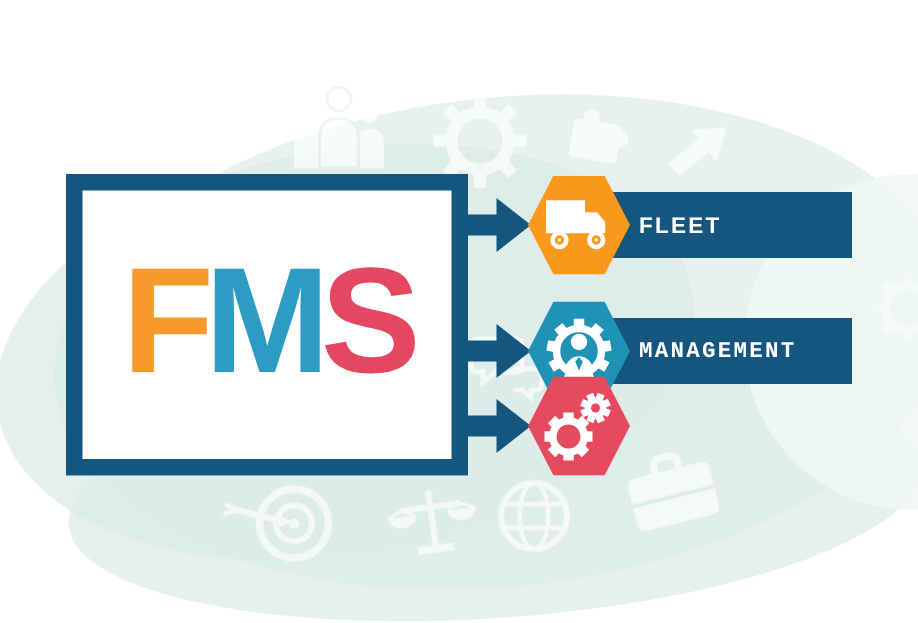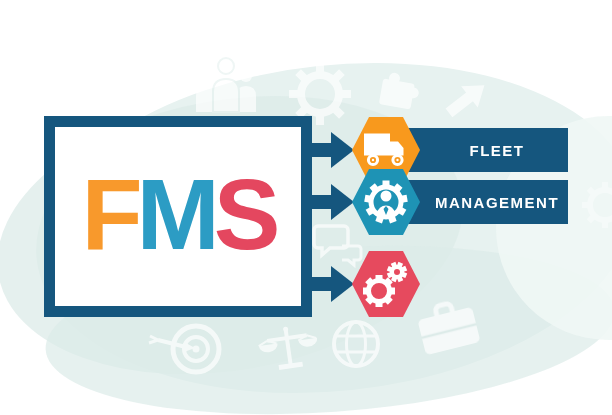--- a/index.html
+++ b/index.html
@@ -13,29 +13,29 @@
     position:absolute;left:44px;top:116px;width:268px;height:201px;
     background:#ffffff;border:11px solid #15567E;box-sizing:border-box;
     display:flex;align-items:center;justify-content:center;z-index:2;
   }
   .fms-text{display:flex;font-size:100px;font-weight:bold;letter-spacing:-6px;line-height:1;padding-bottom:6px;}
   .letter-f{color:#F8992C;}
   .letter-m{color:#2C9CC4;}
   .letter-s{color:#E4475F;}
   
   .row{position:absolute;left:0;width:612px;height:67px;z-index:3;}
-  .row-1{top:117px;} .row-2{top:169px;} .row-3{top:251px;}
+  .row-1{top:117px;} .row-2{top:201px;font-family:Liberation Mono, monospace;} .row-3{top:251px;}
   .arrow-stem{position:absolute;left:306px;top:26px;width:26px;height:14px;background:#15567E;}
   .arrow-head{
     position:absolute;left:331px;top:15px;width:0;height:0;
     border-left:23px solid #15567E;border-top:18px solid transparent;border-bottom:18px solid transparent;
   }
   .banner{
     position:absolute;left:398px;top:11px;width:170px;height:44px;background:#15567E;
-    display:flex;align-items:center;justify-content:center;box-sizing:border-box;padding-left:28px;
+    display:flex;align-items:center;justify-content:flex-start;box-sizing:border-box;padding-left:28px;
   }
   .banner-label{color:#ffffff;font-weight:bold;font-size:15px;letter-spacing:1.5px;}
   .hex{position:absolute;left:352px;top:0;width:68px;height:66px;}
 </style>
 </head>
 <body>
 
 <div class="canvas">
 
   <svg class="bg" width="612" height="415" viewBox="0 0 612 415">

